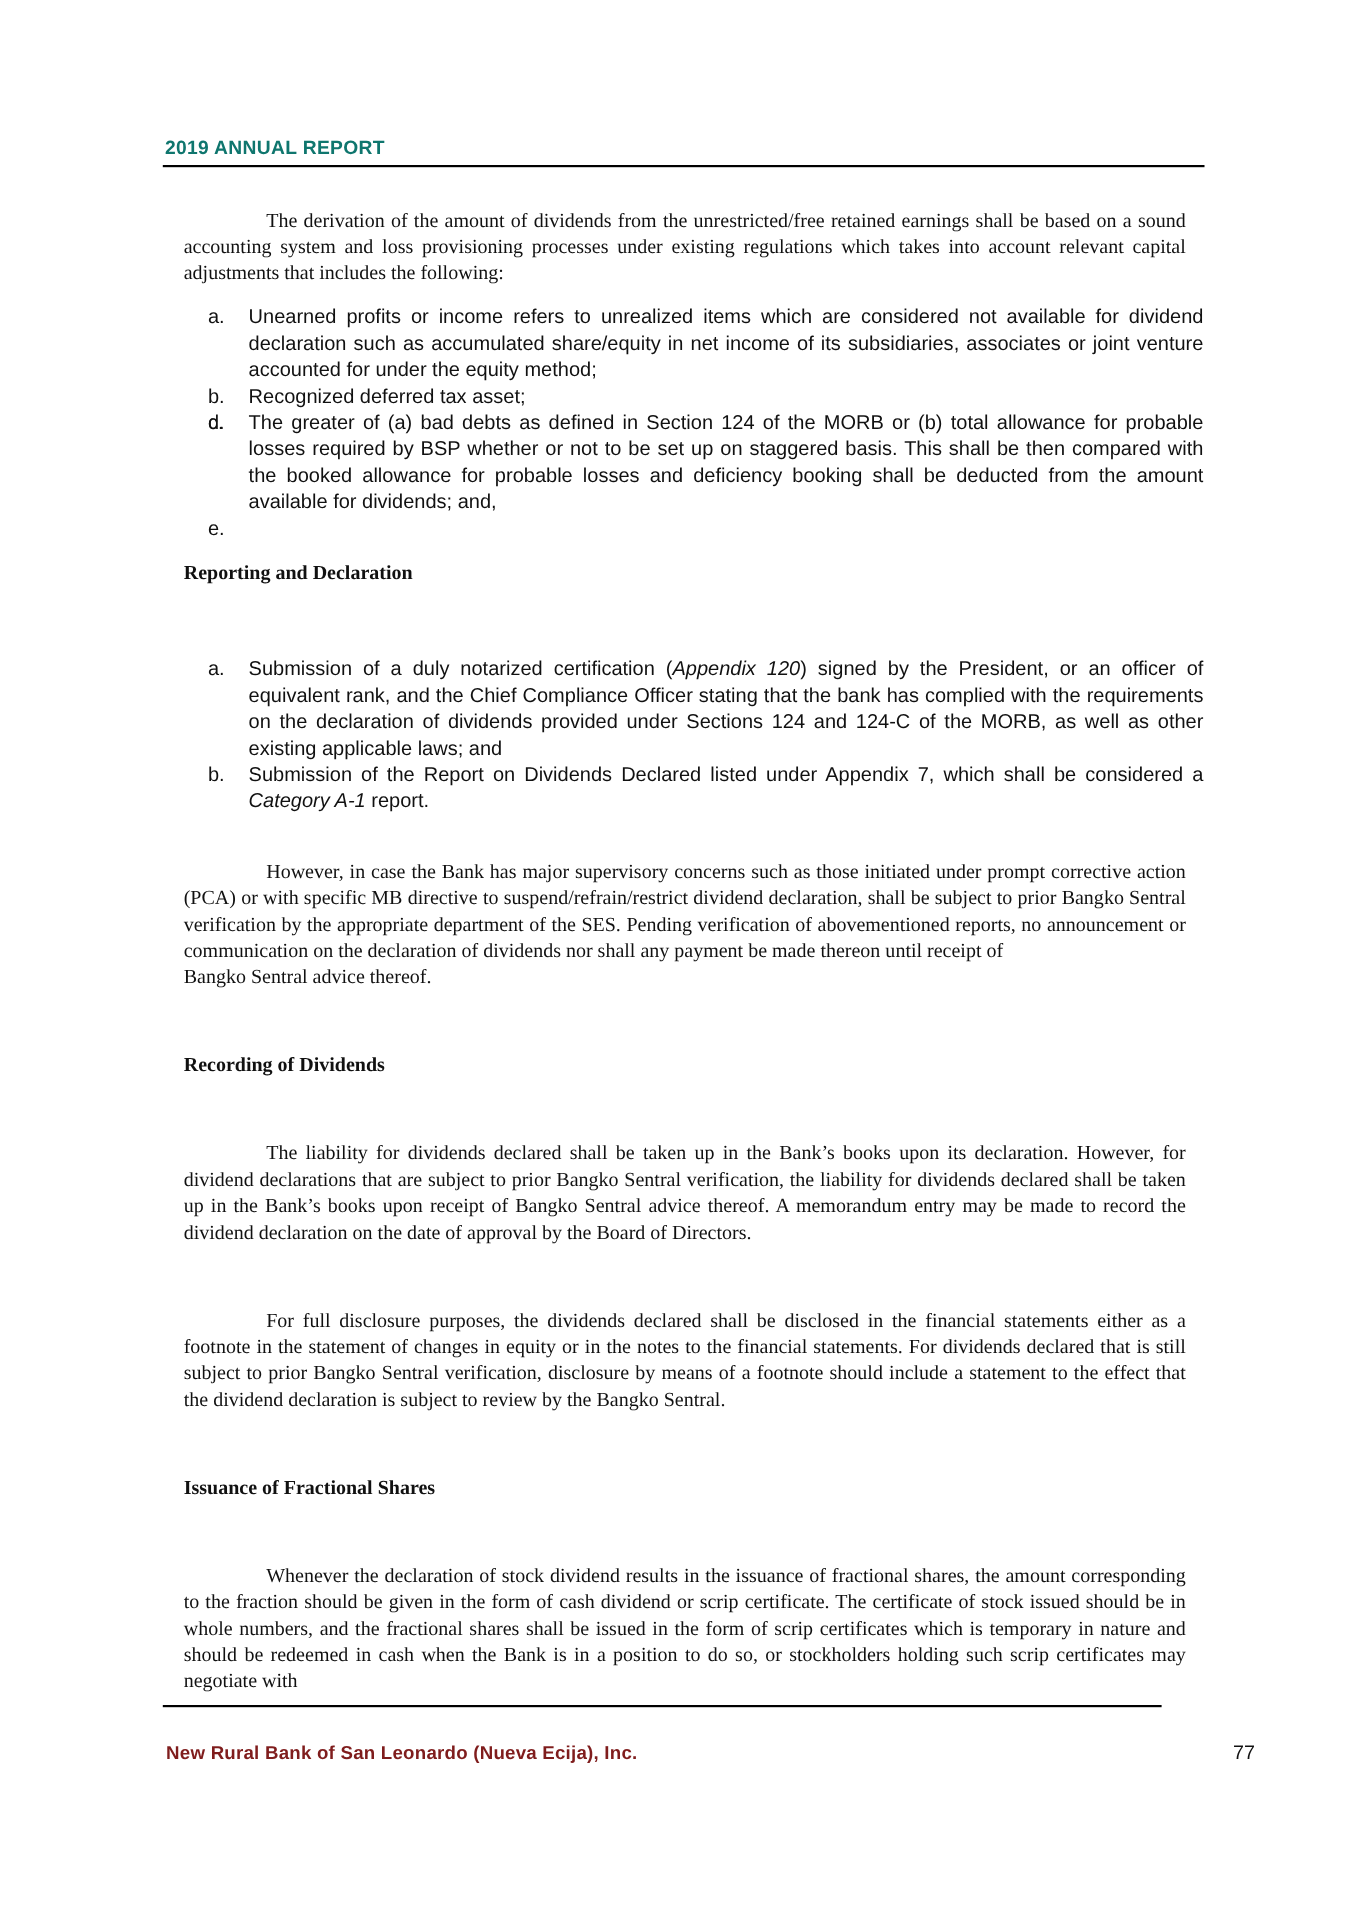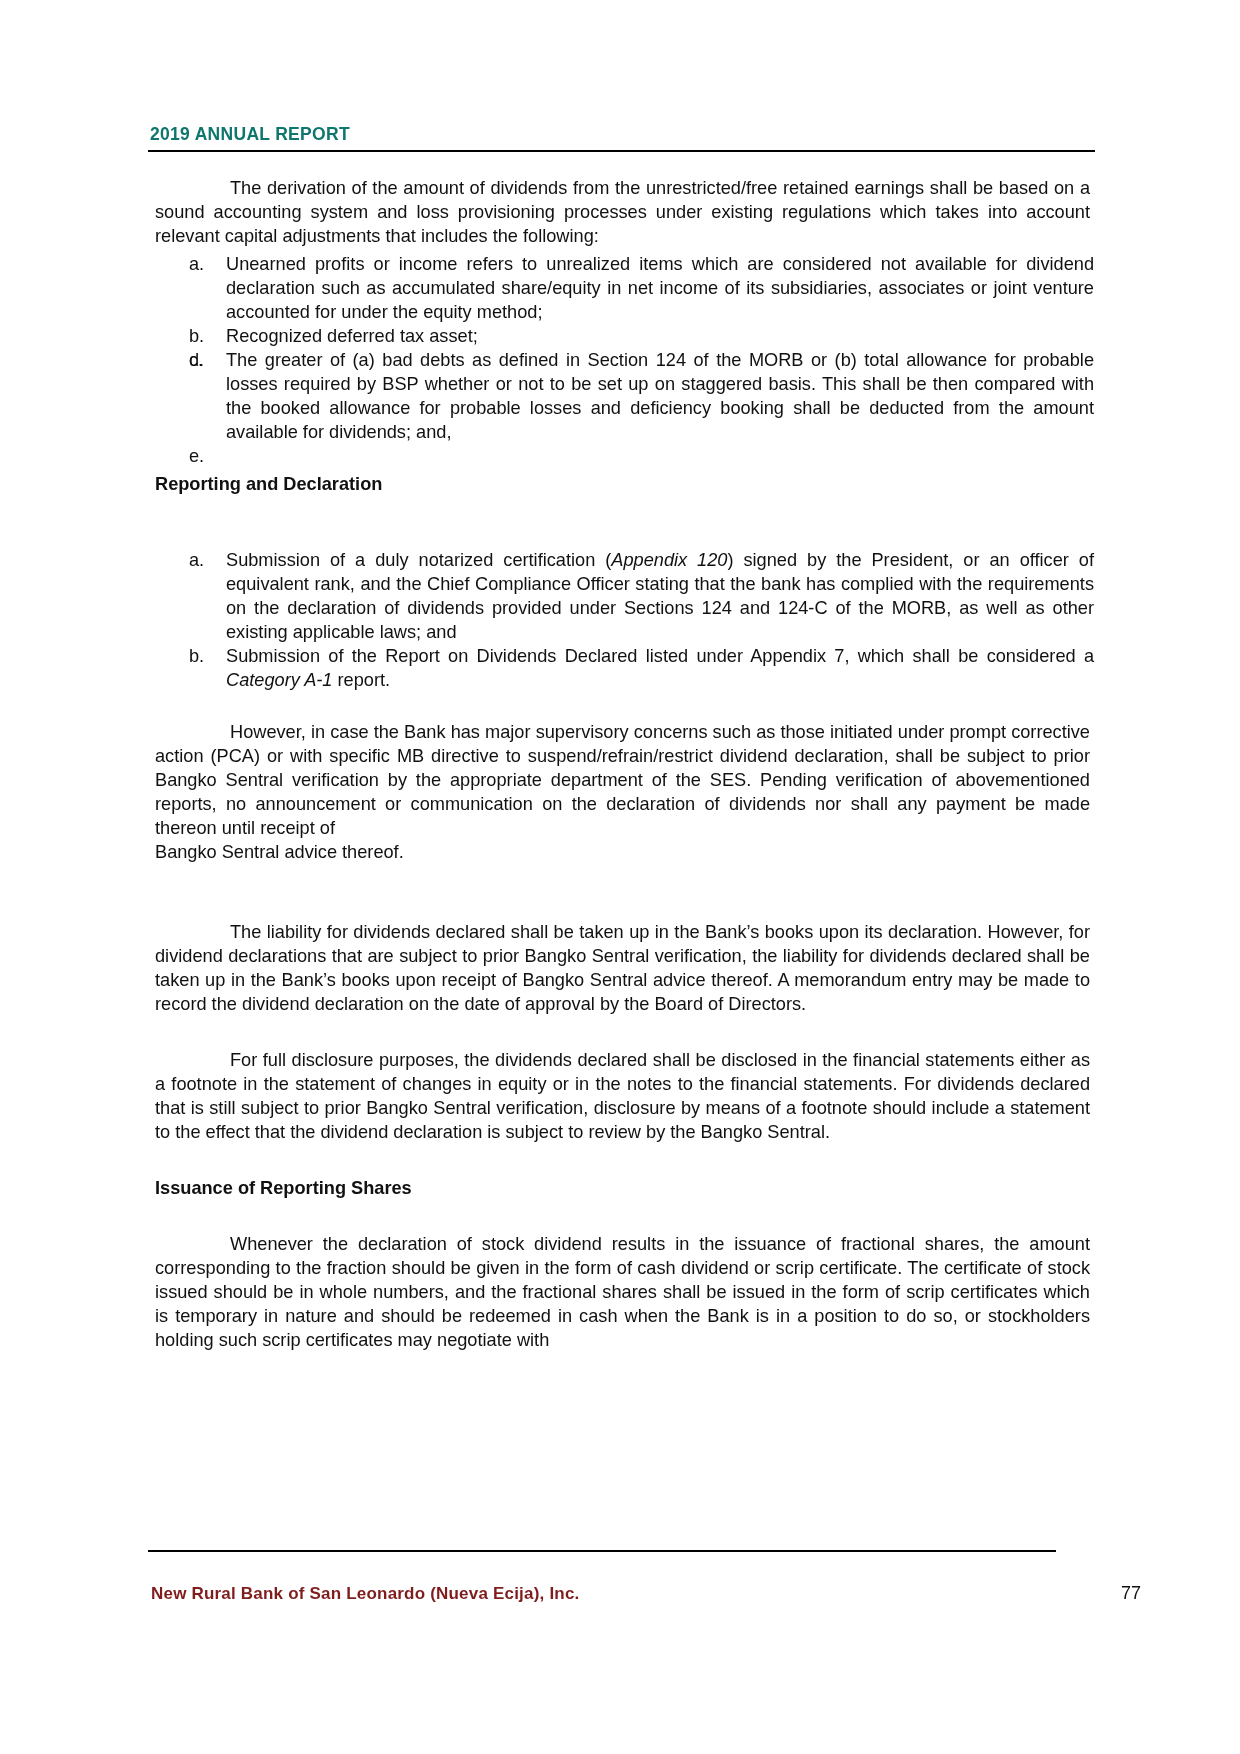--- a/index.html
+++ b/index.html
@@ -1,20 +1,20 @@
 <!DOCTYPE html>
 <html><head>
 <meta charset="utf-8">
 <style>
   html, body { margin: 0; padding: 0; background: #ffffff; }
   body { width: 1240px; height: 1754px; position: relative; overflow: hidden; font-family: "Liberation Sans", sans-serif; color: #111; }
   .header-title { position: absolute; left: 150px; top: 124px; font-size: 17.5px; font-weight: bold; color: #0f766e; letter-spacing: 0.3px; }
   .header-rule { position: absolute; left: 148px; top: 150px; width: 947px; height: 2px; background: #000; }
   .content { position: absolute; left: 151px; top: 172px; width: 943px; font-size: 18.2px; line-height: 24px; }
-  .content p { margin: 4px; text-align: justify; }
+  .content p { margin: 16px; text-align: justify; font-family: Liberation Serif, serif; }
   .indent { text-indent: 75px; }
   .list { margin: 0; padding: 0; list-style: none; }
   .list li { position: relative; padding-left: 75px; text-align: justify; }
   .list li .marker { position: absolute; left: 38px; top: 0; }
   .gap { height: 24px; }
   .heading { font-weight: bold; margin: 0; }
   .footer-rule { position: absolute; left: 148px; top: 1550px; width: 908px; height: 2px; background: #000; }
   .footer-name { position: absolute; left: 151px; top: 1584px; font-size: 17px; font-weight: bold; color: #7f1d1d; letter-spacing: 0.2px; }
   .page-number { position: absolute; left: 1073px; top: 1583px; font-size: 18px; color: #111; margin-left: 48px; }
 </style>
@@ -40,26 +40,27 @@
   <div class="gap"></div>
   <div class="gap"></div>
   <ul class="list">
     <li><span class="marker">a.</span><span>Submission of a duly notarized certification (</span><em>Appendix 120</em><span>) signed by the President, or an officer of equivalent rank, and the Chief Compliance Officer stating that the bank has complied with the requirements on the declaration of dividends provided under Sections 124 and 124-C of the MORB, as well as other existing applicable laws; and</span></li>
     <li><span class="marker">b.</span><span>Submission of the Report on Dividends Declared listed under Appendix 7, which shall be considered a </span><em>Category A-1</em><span> report.</span></li>
   </ul>
   <div class="gap"></div>
   <p class="indent"><span>However, in case the Bank has major supervisory concerns such as those initiated under prompt corrective action (PCA) or with specific MB directive to suspend/refrain/restrict dividend declaration, shall be subject to prior Bangko Sentral verification by the appropriate department of the SES. Pending verification of abovementioned reports, no announcement or communication on the declaration of dividends nor shall any payment be made thereon until receipt of</span><br><span>Bangko Sentral advice thereof.</span></p>
 
   <div class="gap"></div>
+  <p class="heading">Recording of Dividends</p>
   <div class="gap"></div>
   <p class="indent">The liability for dividends declared shall be taken up in the Bank’s books upon its declaration. However, for dividend declarations that are subject to prior Bangko Sentral verification, the liability for dividends declared shall be taken up in the Bank’s books upon receipt of Bangko Sentral advice thereof. A memorandum entry may be made to record the dividend declaration on the date of approval by the Board of Directors.</p>
   <div class="gap"></div>
   <p class="indent">For full disclosure purposes, the dividends declared shall be disclosed in the financial statements either as a footnote in the statement of changes in equity or in the notes to the financial statements. For dividends declared that is still subject to prior Bangko Sentral verification, disclosure by means of a footnote should include a statement to the effect that the dividend declaration is subject to review by the Bangko Sentral.</p>
 
   <div class="gap"></div>
-  <p class="heading">Issuance of Reporting Shares</p>
+  <p class="heading">Issuance of Fractional Shares</p>
   <div class="gap"></div>
   <p class="indent">Whenever the declaration of stock dividend results in the issuance of fractional shares, the amount corresponding to the fraction should be given in the form of cash dividend or scrip certificate. The certificate of stock issued should be in whole numbers, and the fractional shares shall be issued in the form of scrip certificates which is temporary in nature and should be redeemed in cash when the Bank is in a position to do so, or stockholders holding such scrip certificates may negotiate with</p>
 </div>
 
 <div class="footer-rule"></div>
 <div class="footer-name">New Rural Bank of San Leonardo (Nueva Ecija), Inc.</div>
 <div class="page-number">77</div>
 
 </body></html>

